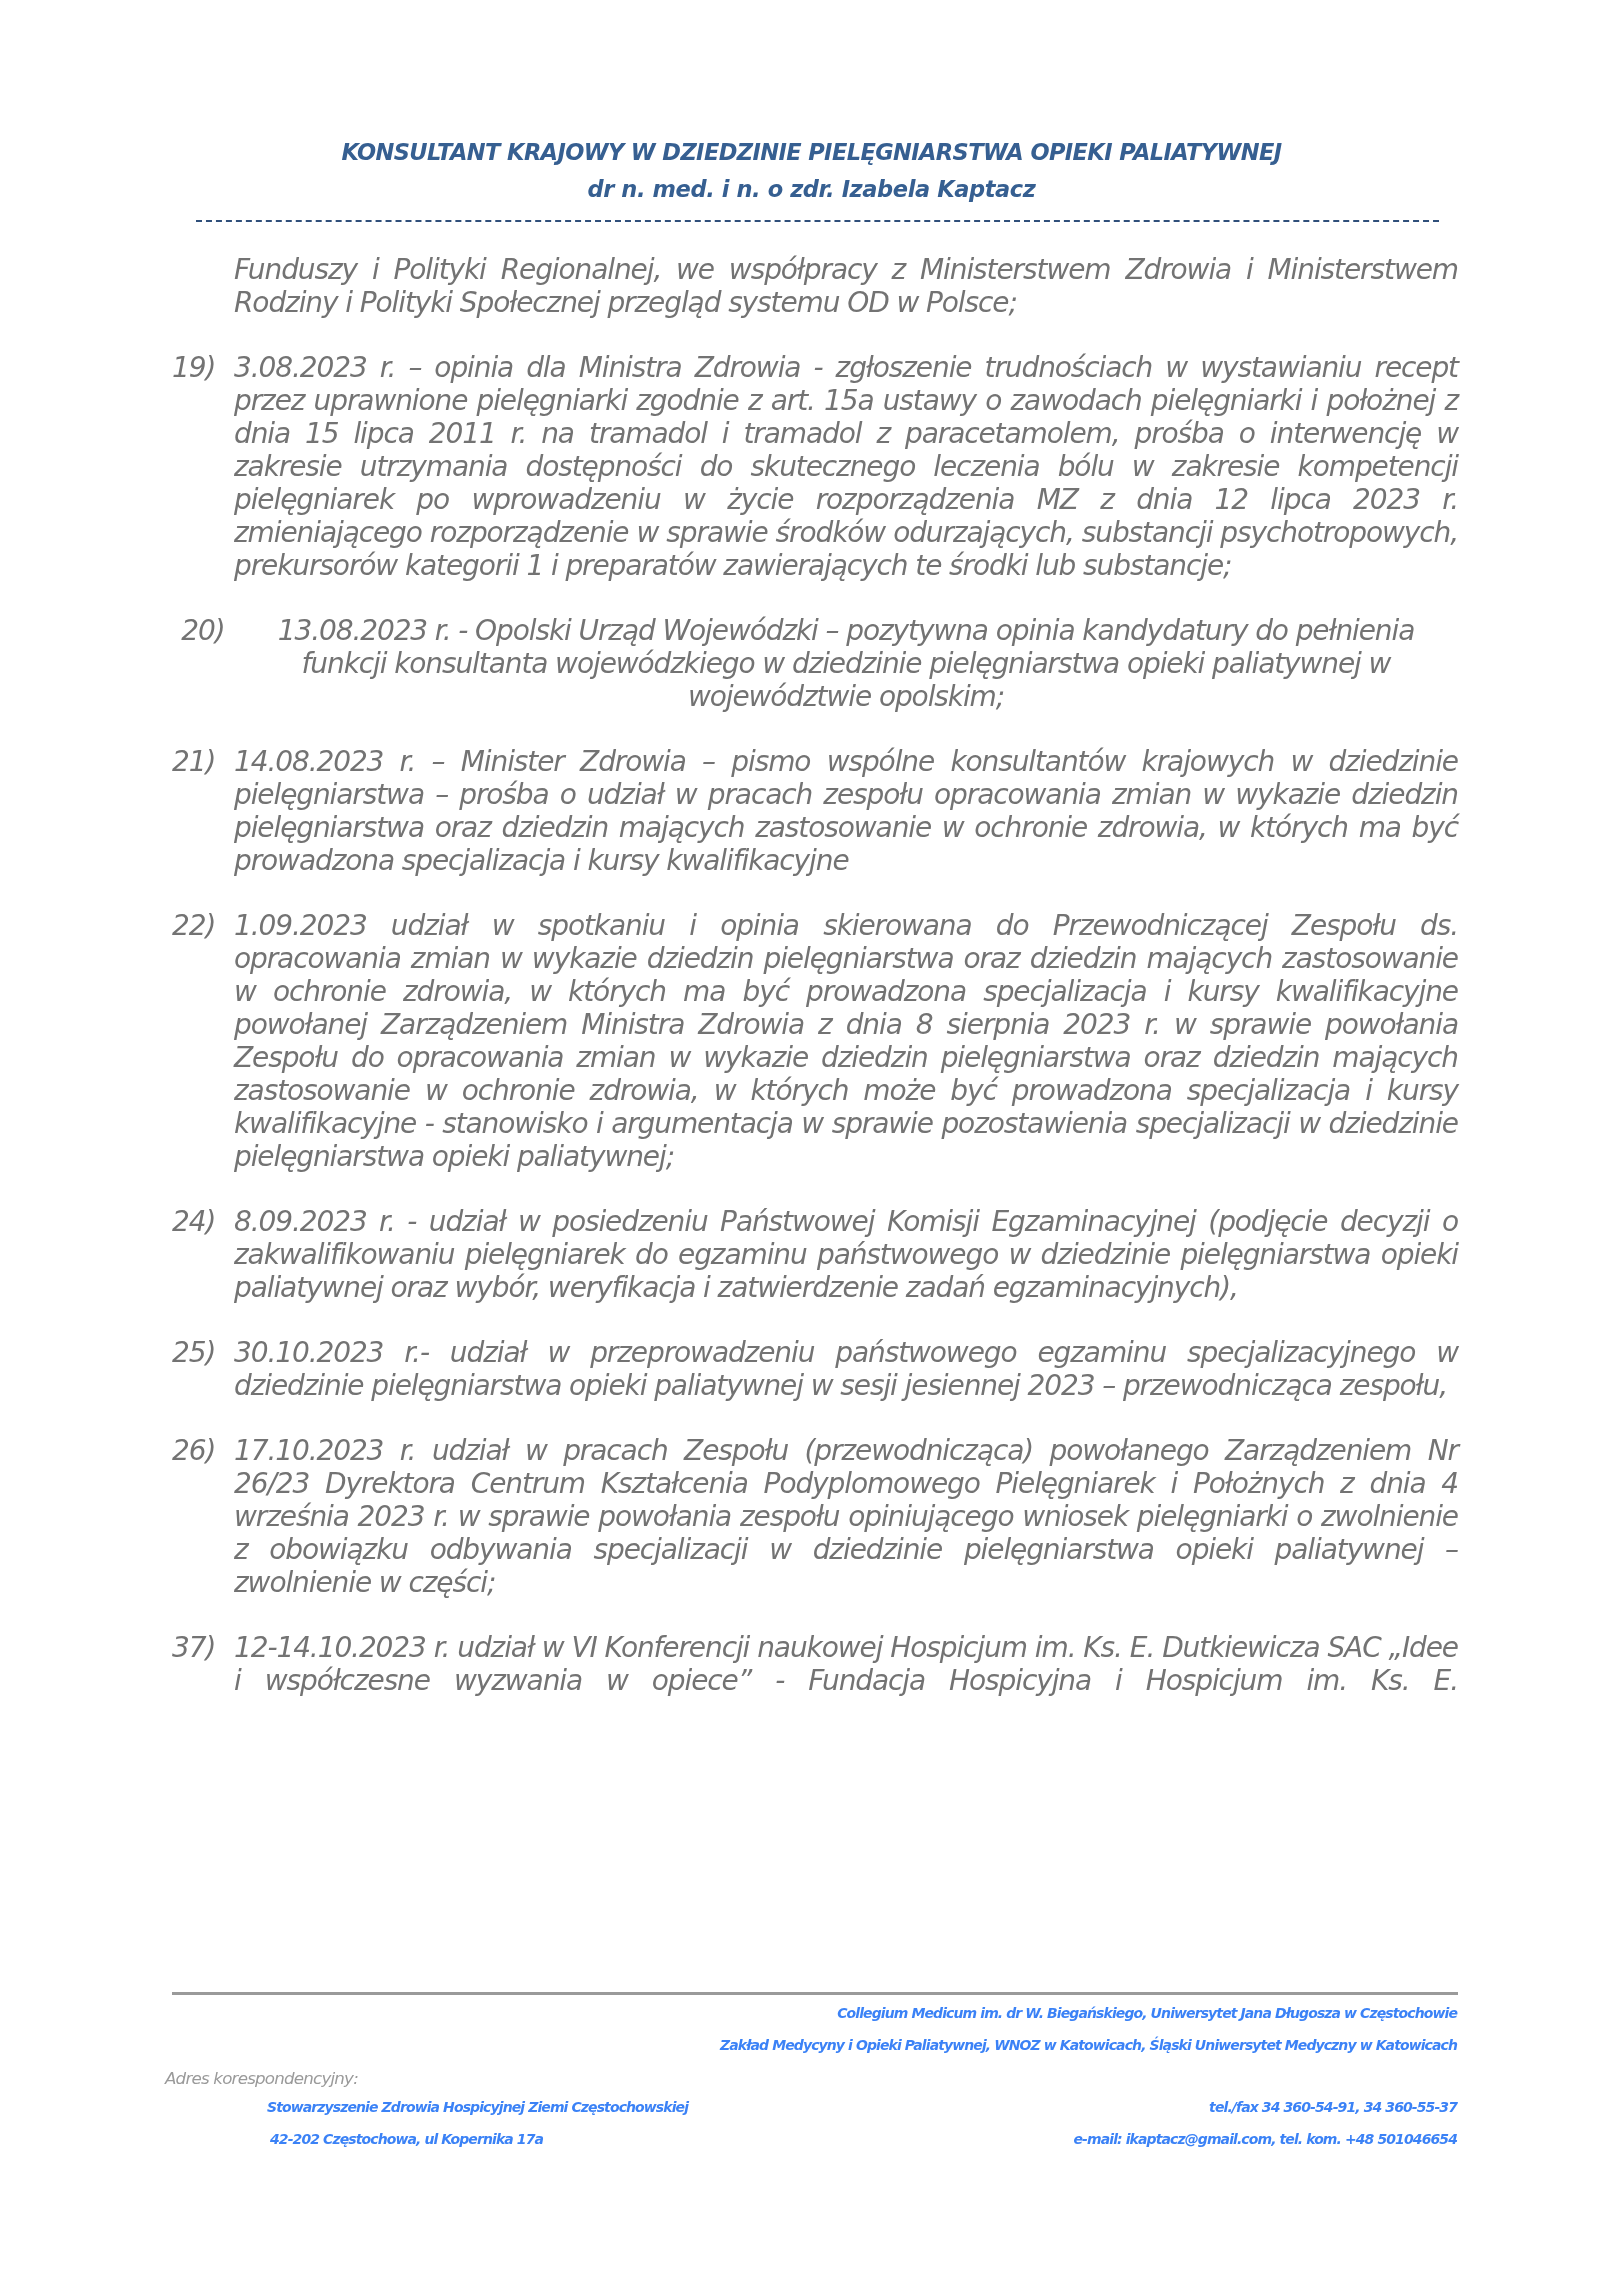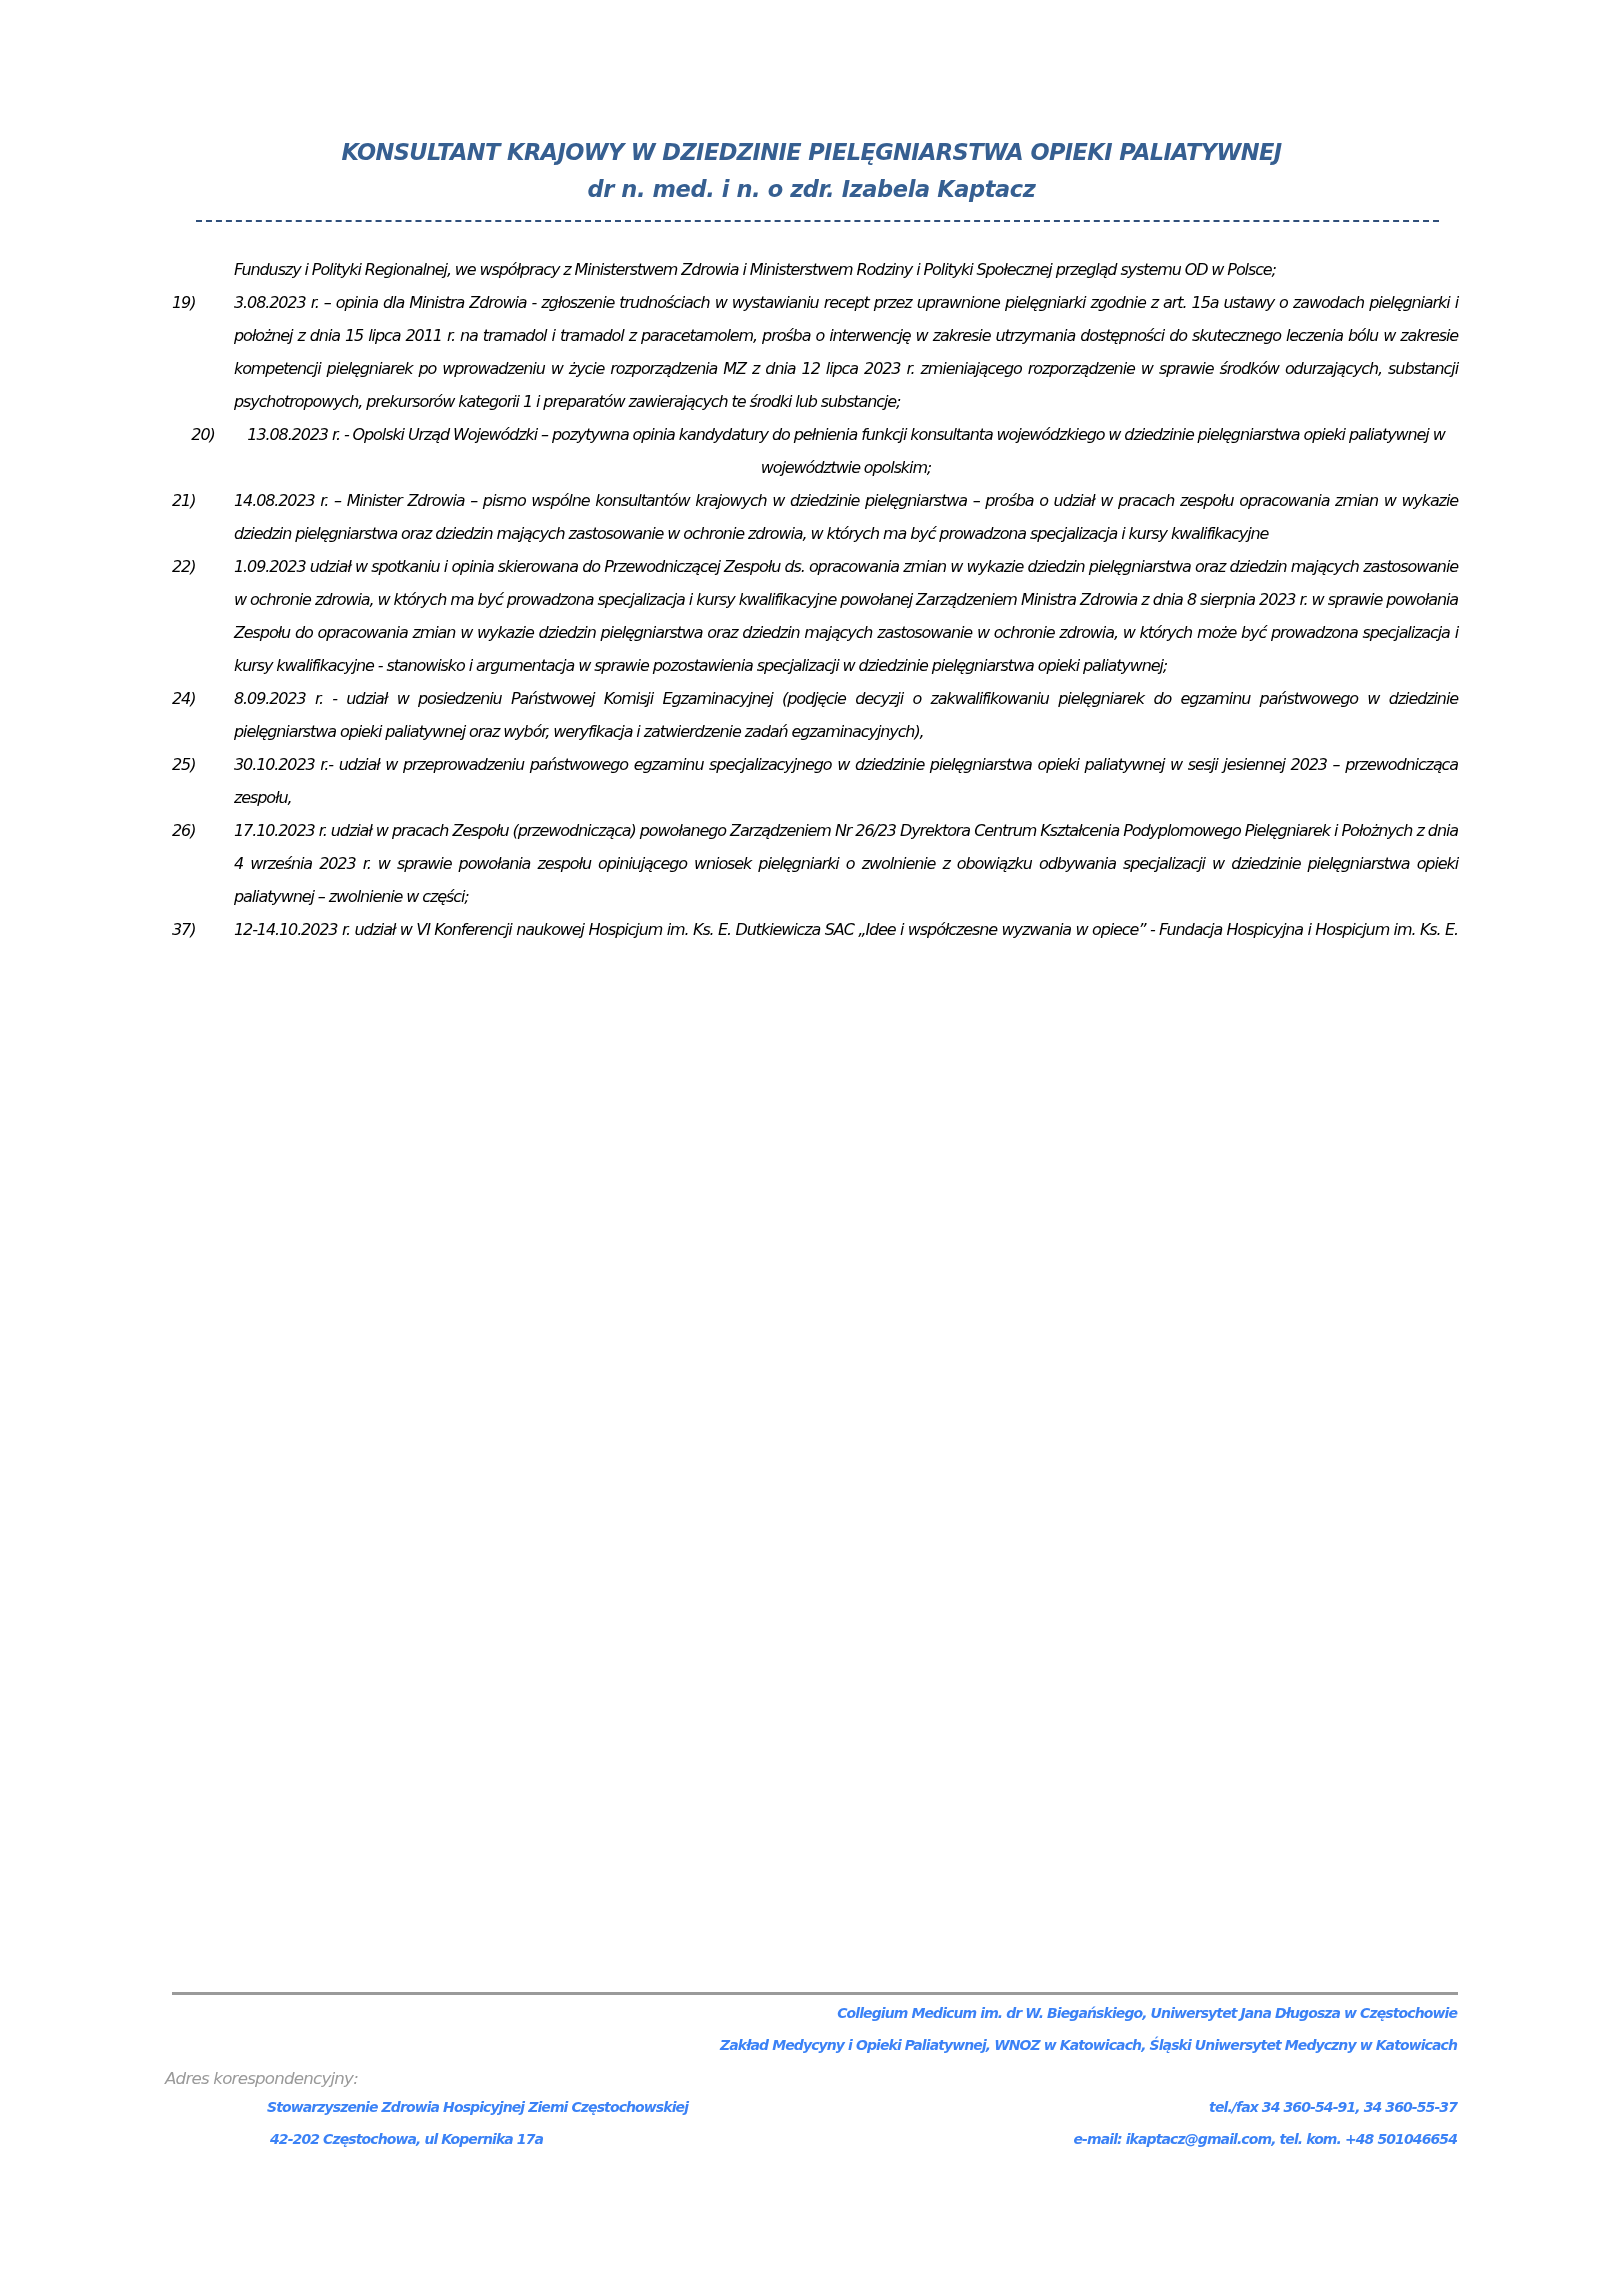--- a/index.html
+++ b/index.html
@@ -7,24 +7,24 @@
   .page { position: absolute; left: 0; top: 0; width: 1623px; height: 2293px; font-style: italic; }
 
   .hdr { position: absolute; left: 0; width: 1623px; text-align: center;
          font-family: "DejaVu Sans", sans-serif; font-weight: bold; color: #365f91; }
   .hdr-title { top: 139px; font-size: 22.5px; letter-spacing: -0.6px; }
   .hdr-sub   { top: 176px; font-size: 22.5px; letter-spacing: -0.4px; }
   .hdr-dash  { position: absolute; top: 220px; left: 196px; width: 1243px; height: 0;
                border-top: 2px dashed #2f4f7a; }
 
   .body { position: absolute; left: 172px; top: 253px; width: 1286px;
-          font-family: "DejaVu Sans", sans-serif; font-size: 16px; color: #000000;
+          font-family: "DejaVu Sans", sans-serif; font-size: 28px; color: #737373;
           line-height: 33px; letter-spacing: -1.1px; }
   .cont { margin-left: 62px; text-align: justify; }
-  .item { position: relative; padding-left: 62px; text-align: justify; }
+  .item { position: relative; padding-left: 62px; text-align: justify; margin-top: 32px; }
   .item .num { position: absolute; left: 0; top: 0; width: 62px; }
   .item.nojust { text-align: center; }
   .last-line-just { text-align-last: justify; }
 
   .ftr-rule { position: absolute; left: 172px; top: 1992px; width: 1286px; height: 2.9px; background: #9a9a9a; }
   .ftr { position: absolute; font-family: "DejaVu Sans", sans-serif; font-weight: bold;
          color: #3b82f6; font-size: 14px; letter-spacing: -0.9px; white-space: nowrap; }
   .ftr-r { right: 166px; text-align: right; }
   .ftr1 { top: 2005px; }
   .ftr2 { top: 2037px; }

